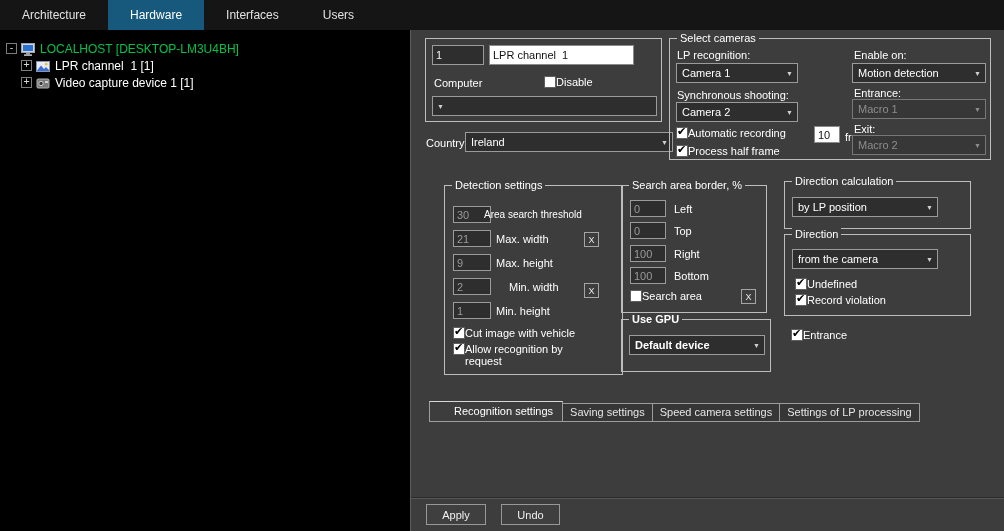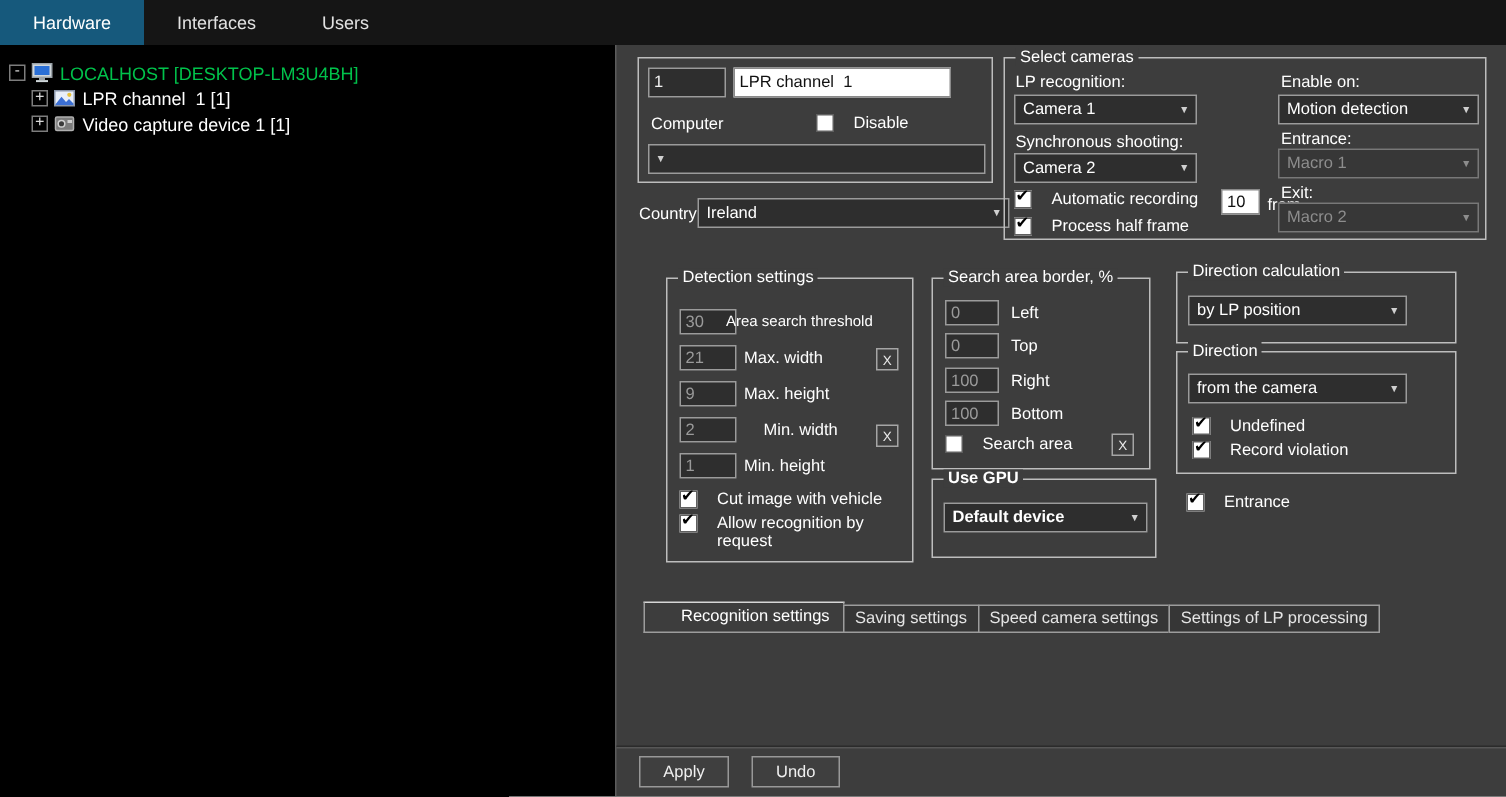--- a/index.html
+++ b/index.html
@@ -38,21 +38,21 @@
   .inp.white { background:#ffffff; color:#111; border-color:#8a8a8a; }
   .inp.num { text-align:left; }
 
   .dd { position:absolute; box-sizing:border-box; height:20px; background:#2e2e2e; border:1px solid #9b9b9b;
         color:#fff; font-size:11px; display:flex; align-items:center; cursor:default; }
   .dd-label { flex:1; padding:0 5px; white-space:pre; overflow:hidden; }
   .dd-arrow { width:15px; text-align:center; font-size:7px; color:#d0d0d0; flex:none; }
   .dd.disabled { color:#8d8d8d; background:#373737; border-color:#787878; }
   .dd.disabled .dd-arrow { color:#8d8d8d; }
 
-  .cb-row { position:absolute; display:flex; align-items:flex-start; gap:13px; color:#fff; font-size:11px;
+  .cb-row { position:absolute; display:flex; align-items:flex-start; gap:0; color:#fff; font-size:11px;
             line-height:13px; cursor:default; }
   .cb { width:12px; height:12px; box-sizing:border-box; background:#fff; border:1px solid #5f5f5f;
         flex:none; position:relative; }
   .cb .mark { position:absolute; left:0; top:-3px; font-size:11px; color:#000; font-style:normal; }
   .cb-label { white-space:pre; }
   .cb-label.wrap { white-space:normal; width:102px; line-height:12px; }
 
   .xbtn { position:absolute; width:15px; height:15px; box-sizing:border-box; background:#3d3d3d;
           border:1px solid #a5a5a5; color:#e8e8e8; font-size:9px; display:flex; align-items:center;
           justify-content:center; cursor:default; }
@@ -68,20 +68,21 @@
 
   .btn { position:absolute; box-sizing:border-box; height:21px; background:#3f3f3f; border:1px solid #989898;
          color:#f0f0f0; font-size:11px; text-align:center; line-height:19px; cursor:default; }
 </style>
 </head>
 <body>
 
 <div class="screen">
 
   <div class="menubar">
+    <div class="menu-item">Architecture</div>
     <div class="menu-item active">Hardware</div>
     <div class="menu-item">Interfaces</div>
     <div class="menu-item">Users</div>
   </div>
 
   <div class="tree-panel">
     <div class="tree-row">
       <span class="expander">-</span>
       <span class="tree-icon">
         <svg width="15" height="13" viewBox="0 0 15 13">
@@ -181,21 +182,21 @@
         <span class="dd-arrow">▼</span>
       </div>
 
       <span class="lbl" style="left:184px; top:84px;">Exit:</span>
       <div class="dd disabled" style="left:182px; top:96px; width:134px;">
         <span class="dd-label">Macro 2</span>
         <span class="dd-arrow">▼</span>
       </div>
     </div>
 
-    <div class="groupbox" style="left:33px; top:155px; width:165px; height:190px;padding-left:16px;">
+    <div class="groupbox" style="left:33px; top:155px; width:179px; height:190px;padding-left:16px;">
       <span class="gb-title">Detection settings</span>
 
       <input class="inp" style="left: 8px; top: 20px; width: 38px; height: 17px;" readonly="" value="30">
       <span class="lbl" style="left:39px; top:23px; font-size:10px;text-align:center;">Area search threshold</span>
 
       <input class="inp" style="left: 8px; top: 44px; width: 38px; height: 17px;" readonly="" value="21">
       <span class="lbl" style="left:51px; top:47px;">Max. width</span>
 
       <input class="inp" style="left: 8px; top: 68px; width: 38px; height: 17px;" readonly="" value="9">
       <span class="lbl" style="left:51px; top:71px;">Max. height</span>

